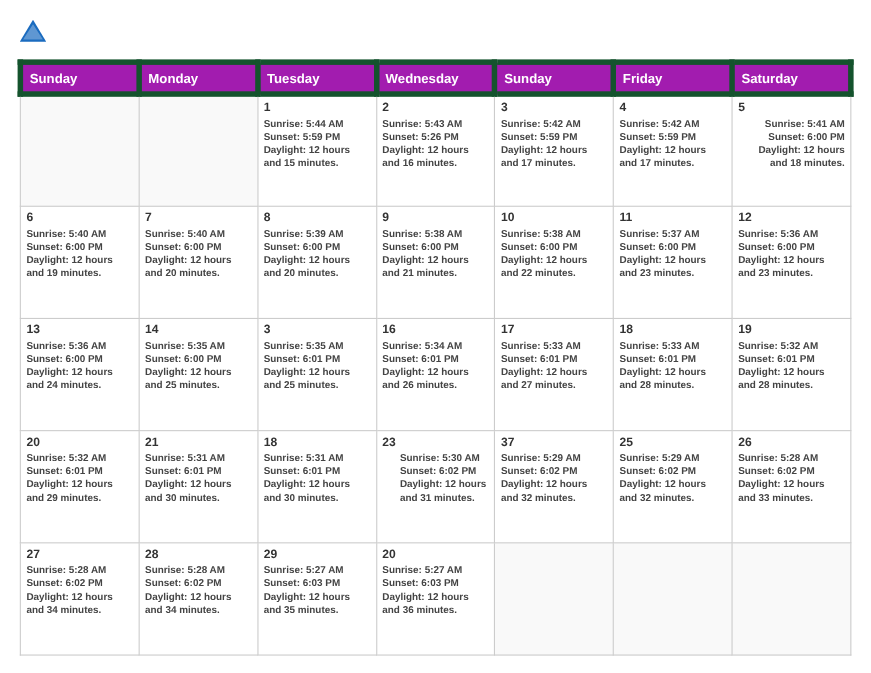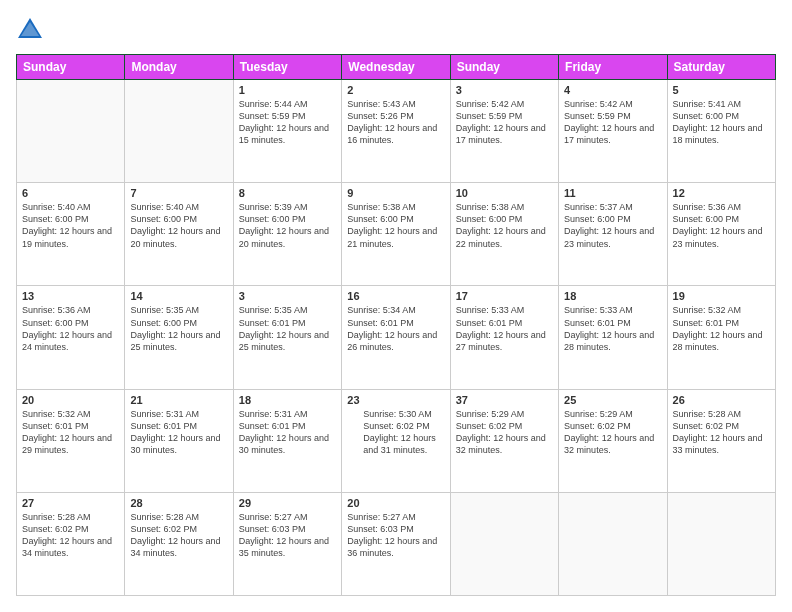--- a/index.html
+++ b/index.html
@@ -56,46 +56,47 @@
       color: #555;
     }
     .calendar {
       flex: 1;
       border: 1px solid #ccc;
       border-collapse: collapse;
       width: 100%;
       table-layout: fixed;
     }
     .calendar th {
-      background: #d946ef;
+      background: #a21caf;
       color: #fff;
       text-align: left;
       padding: 5px 6px;
       font-size: 12px;
       font-weight: bold;
-      border: 1px solid #14532d;
+      border: 5px solid #14532d;
     }
     .calendar td {
       border: 1px solid #ccc;
       vertical-align: top;
       padding: 4px 5px;
       font-size: 9.5px;
       color: #333;
       height: 82px;
     }
     .day-num {
       font-size: 11px;
       font-weight: bold;
       color: #333;
       margin-bottom: 2px;
     }
     .day-detail {
       font-size: 9px;
       color: #444;
       line-height: 1.35;
+      font-weight: bold;
     }
     .empty-cell {
       background: #f9f9f9;
     }
   </style>
 </head>
 <body>
 
 <div class="page">
   <div class="header">
@@ -150,21 +151,21 @@
 Daylight: 12 hours and 17 minutes.</div>
           </td>
           <td>
             <div class="day-num">4</div>
             <div class="day-detail" style="white-space: pre-line;">Sunrise: 5:42 AM
 Sunset: 5:59 PM
 Daylight: 12 hours and 17 minutes.</div>
           </td>
           <td>
             <div class="day-num">5</div>
-            <div class="day-detail" style="white-space: pre-line;">Sunrise: 5:41 AM
+            <div class="day-detail" style="white-space: pre-line; text-align: right;">Sunrise: 5:41 AM
 Sunset: 6:00 PM
 Daylight: 12 hours and 18 minutes.</div>
           </td>
         </tr>
         <tr>
           <td>
             <div class="day-num">6</div>
             <div class="day-detail" style="white-space: pre-line;">Sunrise: 5:40 AM
 Sunset: 6:00 PM
 Daylight: 12 hours and 19 minutes.</div>

